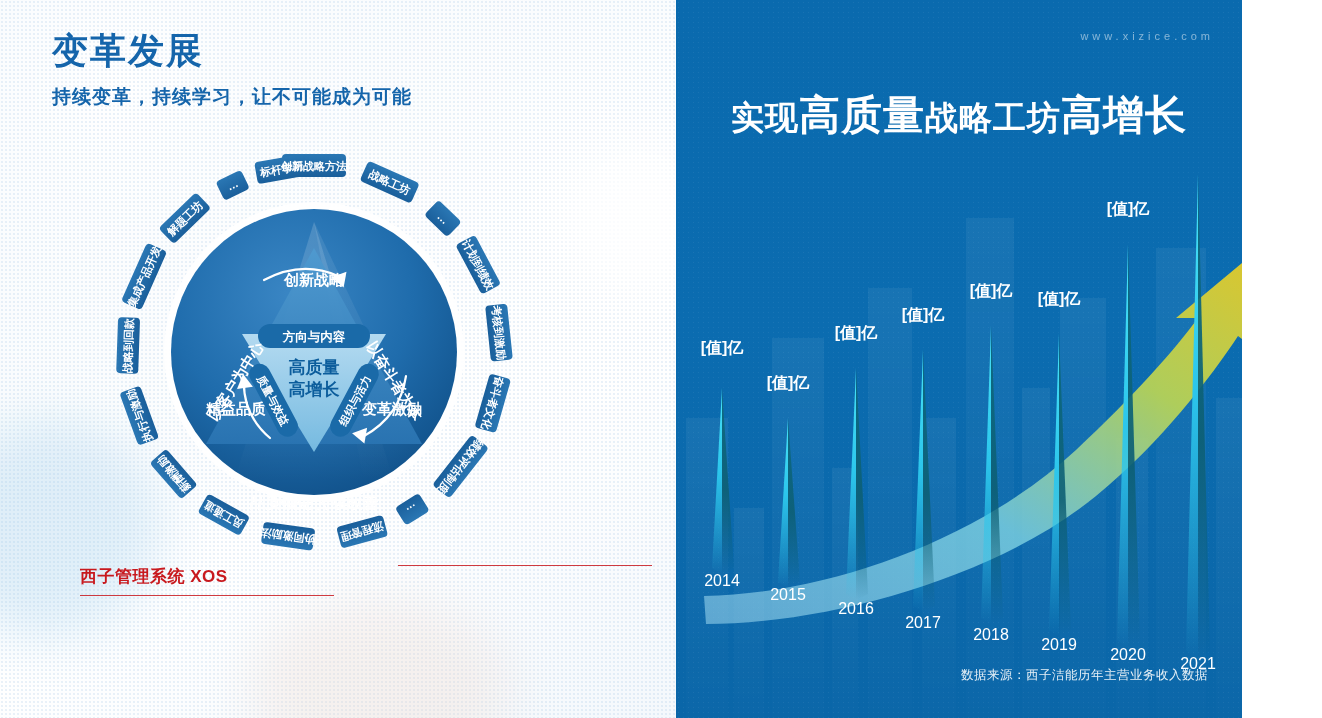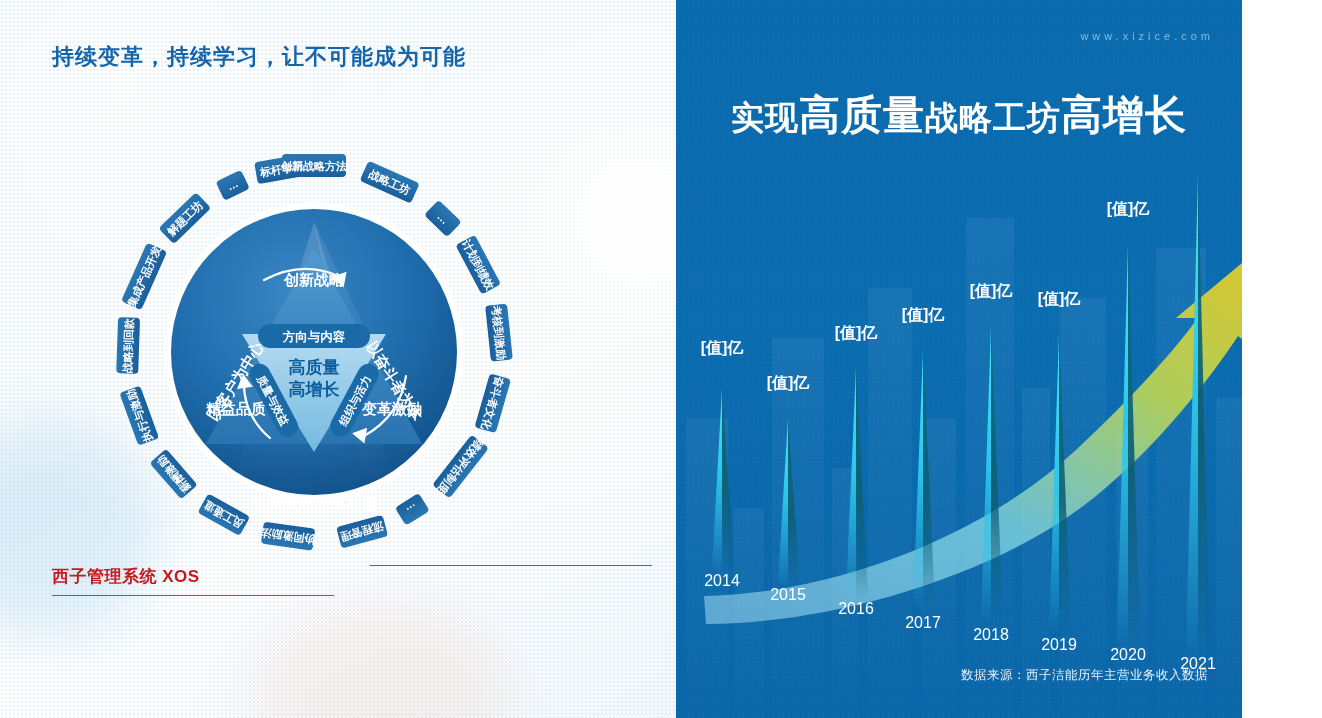--- a/index.html
+++ b/index.html
@@ -32,31 +32,31 @@
   .l-b2{ left:250px; top:600px; width:260px; height:180px; background:rgba(235,215,205,.30); }
   .l-b3{ left:560px; top:140px; width:160px; height:160px; background:rgba(255,255,255,.8); }
 
   .l-head { position:absolute; left:52px; top:30px; z-index:4; }
   .l-title {
     font-size:36px; font-weight:700; color:#1565ab;
     letter-spacing:2px; line-height:1.18;
   }
   .l-sub {
     margin-top:12px;
-    font-size:22px; font-weight:700; color:#1565ab;
+    font-size:19px; font-weight:700; color:#1565ab;
     letter-spacing:1px;
   }
 
   
   .diagram{ position:absolute; left:114px; top:152px; width:400px; height:400px; z-index:3; }
   .diagram svg{ display:block; width:400px; height:400px; }
 
   
   .l-cols{ position:absolute; left:52px; top:565px; width:600px; display:flex; gap:36px; z-index:4; }
-  .l-col{ width:282px; }
+  .l-col{ width:282px;margin-left:28px; }
   .l-col-h{
     font-size:17px; font-weight:700; color:#c8191e; letter-spacing:.5px;
     padding-bottom:7px;
   }
   .l-rule{ height:1px; background:#c8191e; opacity:.85; }
   .l-col-b{
     margin-top:9px;
     font-size:13px; line-height:1.82; color:#4a4a4a; text-align:justify;
   }
 
@@ -100,20 +100,21 @@
 <body>
 
 <div class="stage">
 
   <section class="left">
     <span class="l-blob l-b1"></span>
     <span class="l-blob l-b2"></span>
     <span class="l-blob l-b3"></span>
 
     <div class="l-head">
+      <div class="l-title">变革发展</div>
       <div class="l-sub">持续变革，持续学习，让不可能成为可能</div>
     </div>
 
     <div class="diagram">
       <svg viewBox="0 0 400 400" xmlns="http://www.w3.org/2000/svg" aria-hidden="true">
         <defs>
           <radialGradient id="discG" cx="42%" cy="30%" r="78%">
             <stop offset="0%" stop-color="#3a86c4"></stop>
             <stop offset="55%" stop-color="#1f6cac"></stop>
             <stop offset="100%" stop-color="#0f4e86"></stop>

